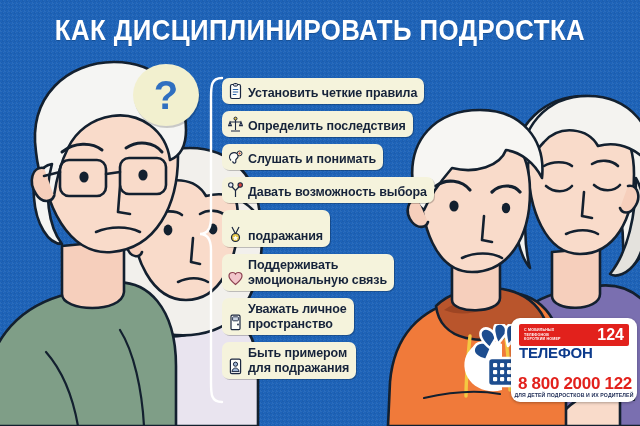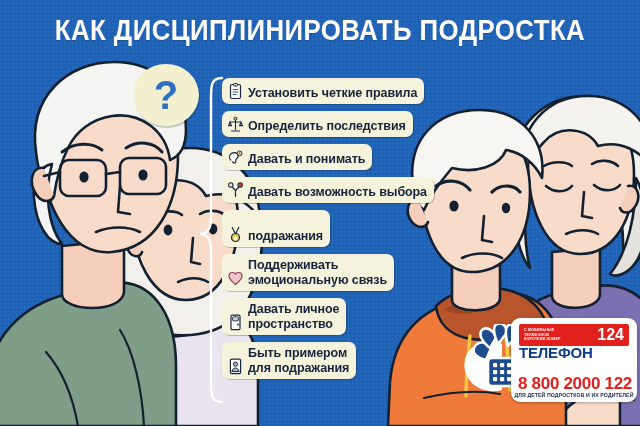--- a/index.html
+++ b/index.html
@@ -278,21 +278,21 @@
     </div>
 
     <div class="item">
       <span class="ico">
         <svg viewBox="0 0 15 17">
             <path d="M3 11.5c-1.6-1.6-2-4.4-0.4-6.3C4.3 3.2 7.4 3 9 4.6c1.7 1.7 1.2 4-0.2 5-1 0.7-1.3 1.6-1 2.6 0.3 1.1-0.5 2-1.6 1.9-1-0.1-1.5-0.9-1.5-1.8" fill="#fdfdfa" stroke="#1b2740" stroke-width="1.2"></path>
             <circle cx="11.6" cy="4.4" r="2.4" fill="#f0e9c0" stroke="#1b2740" stroke-width="1"></circle>
             <path d="M10.6 4.4h2M11.6 3.4v2" stroke="#c9414a" stroke-width="0.9"></path>
           </svg>
       </span>
-      <span class="txt">Давать и понимать</span>
+      <span class="txt">Слушать и понимать</span>
     </div>
 
     <div class="item">
       <span class="ico">
         <svg viewBox="0 0 15 17">
             <g stroke="#1b2740" stroke-width="1.2" fill="none">
               <path d="M7.5 15V8.5M7.5 8.5 L3.2 4M7.5 8.5 L11.8 4"></path>
             </g>
             <circle cx="2.8" cy="3" r="2.2" fill="#e7edf7" stroke="#1b2740" stroke-width="1.1"></circle>
             <circle cx="12.2" cy="3" r="2.2" fill="#d7483f" stroke="#1b2740" stroke-width="1.1"></circle>
@@ -322,21 +322,21 @@
     </div>
 
     <div class="item">
       <span class="ico">
         <svg viewBox="0 0 15 17">
             <rect x="3" y="1.2" width="9" height="14.4" rx="1.2" fill="#fdfdfa" stroke="#1b2740" stroke-width="1.2"></rect>
             <rect x="4.6" y="2.8" width="5.8" height="4" rx="0.8" fill="#c9d3e3" stroke="#1b2740" stroke-width="0.9"></rect>
             <circle cx="10" cy="10.5" r="0.9" fill="#1b2740" stroke="none"></circle>
           </svg>
       </span>
-      <span class="txt"><span>Давать личное</span><br><span>пространство</span></span>
+      <span class="txt"><span>Уважать личное</span><br><span>пространство</span></span>
     </div>
 
     <div class="item">
       <span class="ico">
         <svg viewBox="0 0 15 17">
             <rect x="2.4" y="1.2" width="10.2" height="14.4" rx="1.4" fill="#fdfdfa" stroke="#1b2740" stroke-width="1.2"></rect>
             <circle cx="7.5" cy="6.2" r="2.1" fill="#9fb6d4" stroke="#1b2740" stroke-width="1"></circle>
             <path d="M3.9 13.6c0.5-2.4 2-3.6 3.6-3.6s3.1 1.2 3.6 3.6z" fill="#9fb6d4" stroke="#1b2740" stroke-width="1"></path>
           </svg>
       </span>

